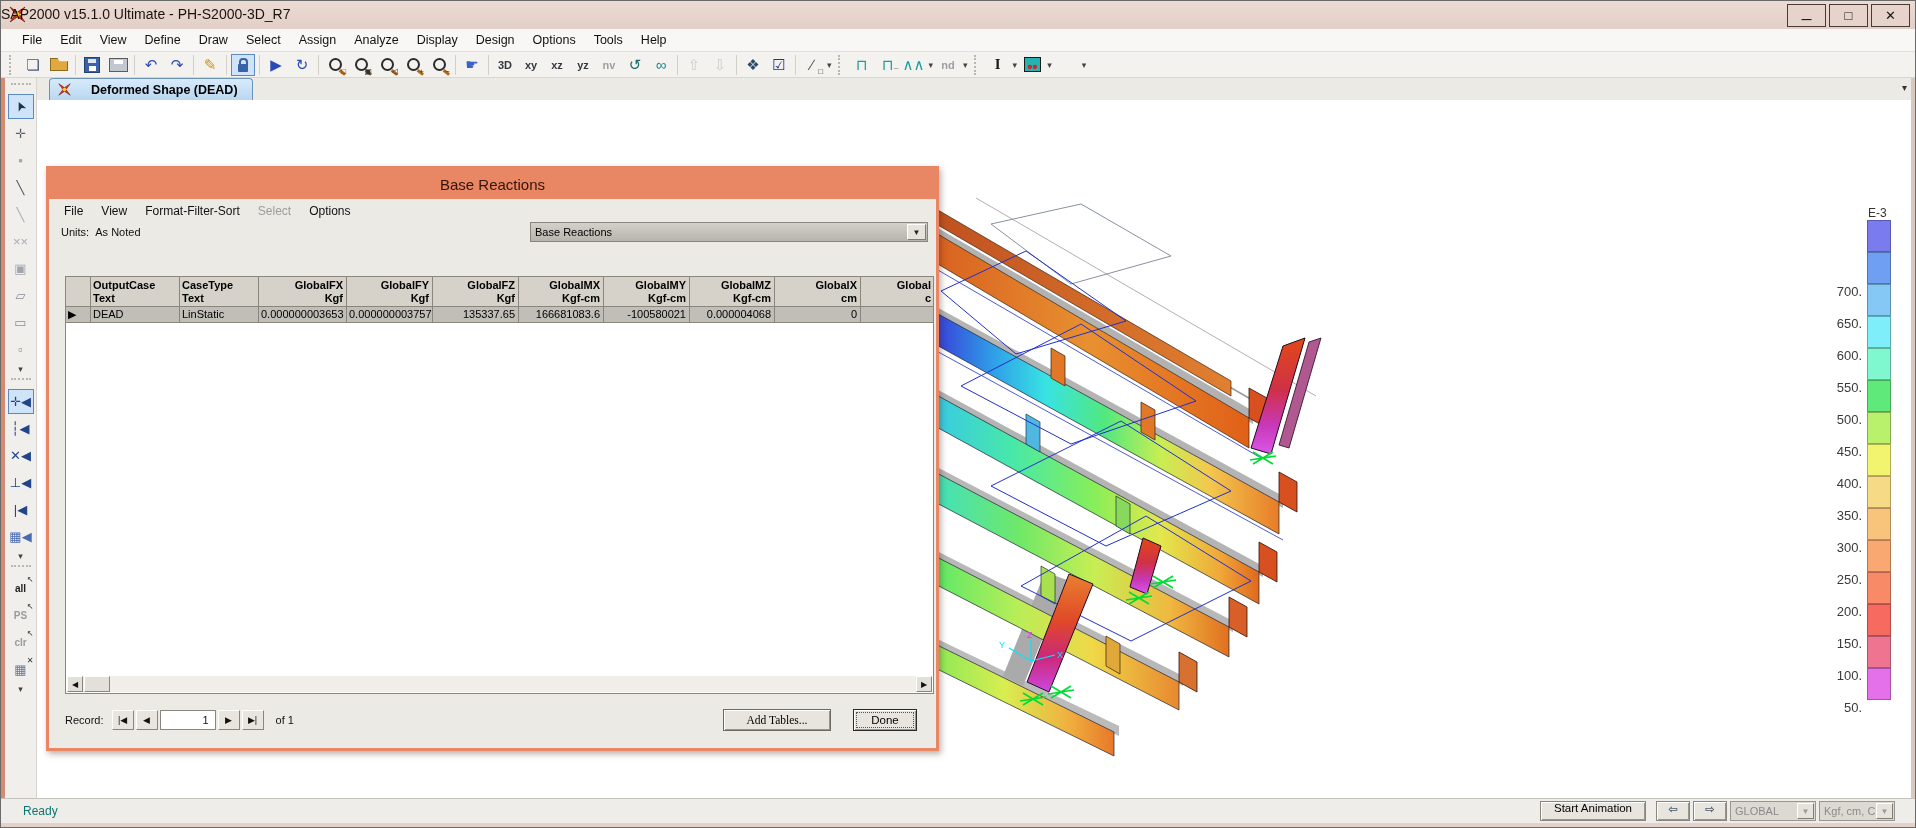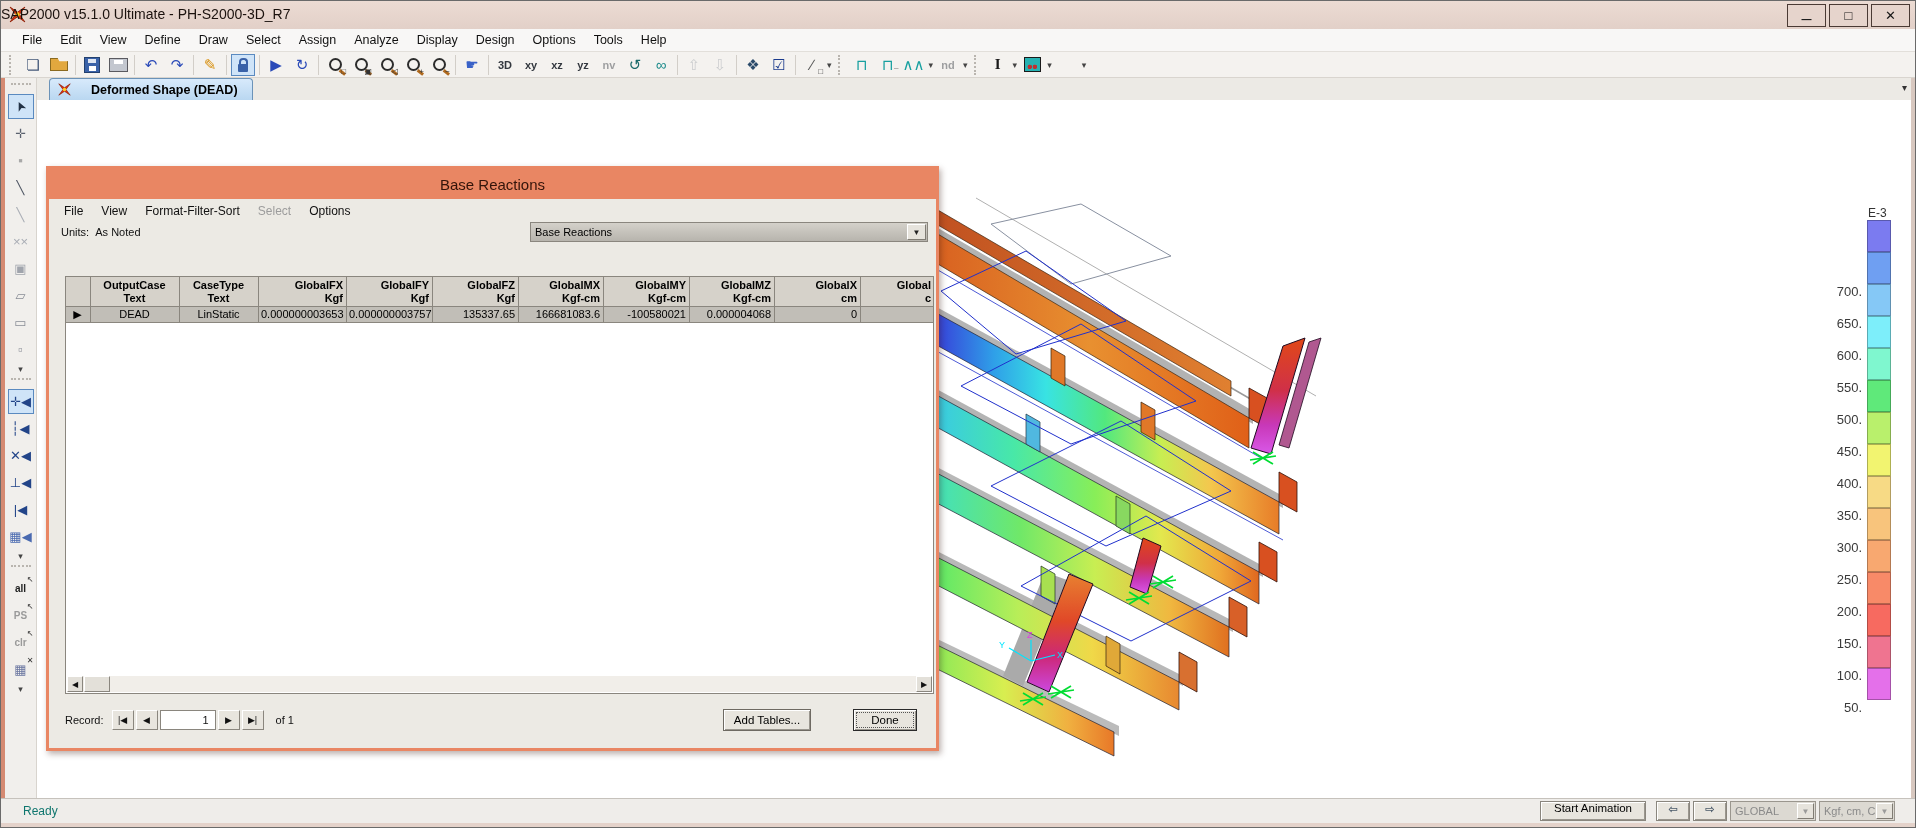--- a/index.html
+++ b/index.html
@@ -86,21 +86,21 @@
     border:1px solid;border-color:#fff #807c74 #807c74 #fff;display:flex;align-items:center;justify-content:center;font-size:8px;color:#222;}
   .tablewrap{position:absolute;left:16px;top:107px;width:869px;height:418px;background:#fff;
     border:1px solid #8a867e;box-sizing:border-box;overflow:hidden;}
   .thead{position:absolute;left:0;top:0;display:flex;}
   .trow{position:absolute;left:0;top:30px;display:flex;}
   .hcell{height:30px;background:#d6d2ca;border-right:1px solid #8a867e;border-bottom:1px solid #8a867e;
     box-sizing:border-box;font-size:11px;font-weight:bold;color:#000;line-height:13px;padding:2px 3px 0 2px;}
   .hcell div{white-space:nowrap;overflow:hidden;}
   .dcell{height:16px;background:#c1beb7;border-right:1px solid #8a867e;border-bottom:1px solid #8a867e;
     box-sizing:border-box;font-size:11px;color:#000;line-height:14px;padding:0 3px 0 2px;white-space:nowrap;overflow:hidden;}
-  .alr{text-align:right}.alc{text-align:center}
+  .alr{text-align:right}.alc{}
   .hscroll{position:absolute;left:1px;right:1px;bottom:1px;height:16px;background:#f1eee9;}
   .sbtn3d{position:absolute;top:0;width:16px;height:16px;background:#e3e0d9;
     border:1px solid;border-color:#fff #8a867e #8a867e #fff;box-sizing:border-box;
     display:flex;align-items:center;justify-content:center;font-size:8px;color:#111;}
   .thumb{position:absolute;left:17px;top:0;width:26px;height:16px;background:#e3e0d9;
     border:1px solid;border-color:#fff #8a867e #8a867e #fff;box-sizing:border-box;}
   .recrow{position:absolute;left:16px;top:540px;height:22px;display:flex;align-items:center;gap:2px;font-size:11px;color:#111;}
   .navbtn{width:22px;height:20px;background:#e8e5de;border:1px solid;border-color:#fff #8a867e #8a867e #fff;
     display:flex;align-items:center;justify-content:center;font-size:9px;color:#111;box-sizing:border-box;}
   .navbox{width:56px;height:20px;border:1px solid #8a867e;background:#fff;font-size:11px;
@@ -643,21 +643,21 @@
             <span>1</span>
           </span>
         <span class="navbtn">
             <span>▶</span>
           </span>
         <span class="navbtn">
             <span>▶|</span>
           </span>
         <span style="margin-left:10px;">of 1</span>
       </div>
-      <div class="pushbtn" style="left:674px;top:540px;width:88px;">
+      <div class="pushbtn" style="left:674px;top:540px;width:108px;font-family:Liberation Serif, serif;">
           <span>Add Tables...</span>
         </div>
       <div class="pushbtn def" style="left:804px;top:540px;width:64px;">
           <span>Done</span>
         </div>
     </div>
   </div>
 
   <div class="statusbar">
     <span class="ready">Ready</span>

